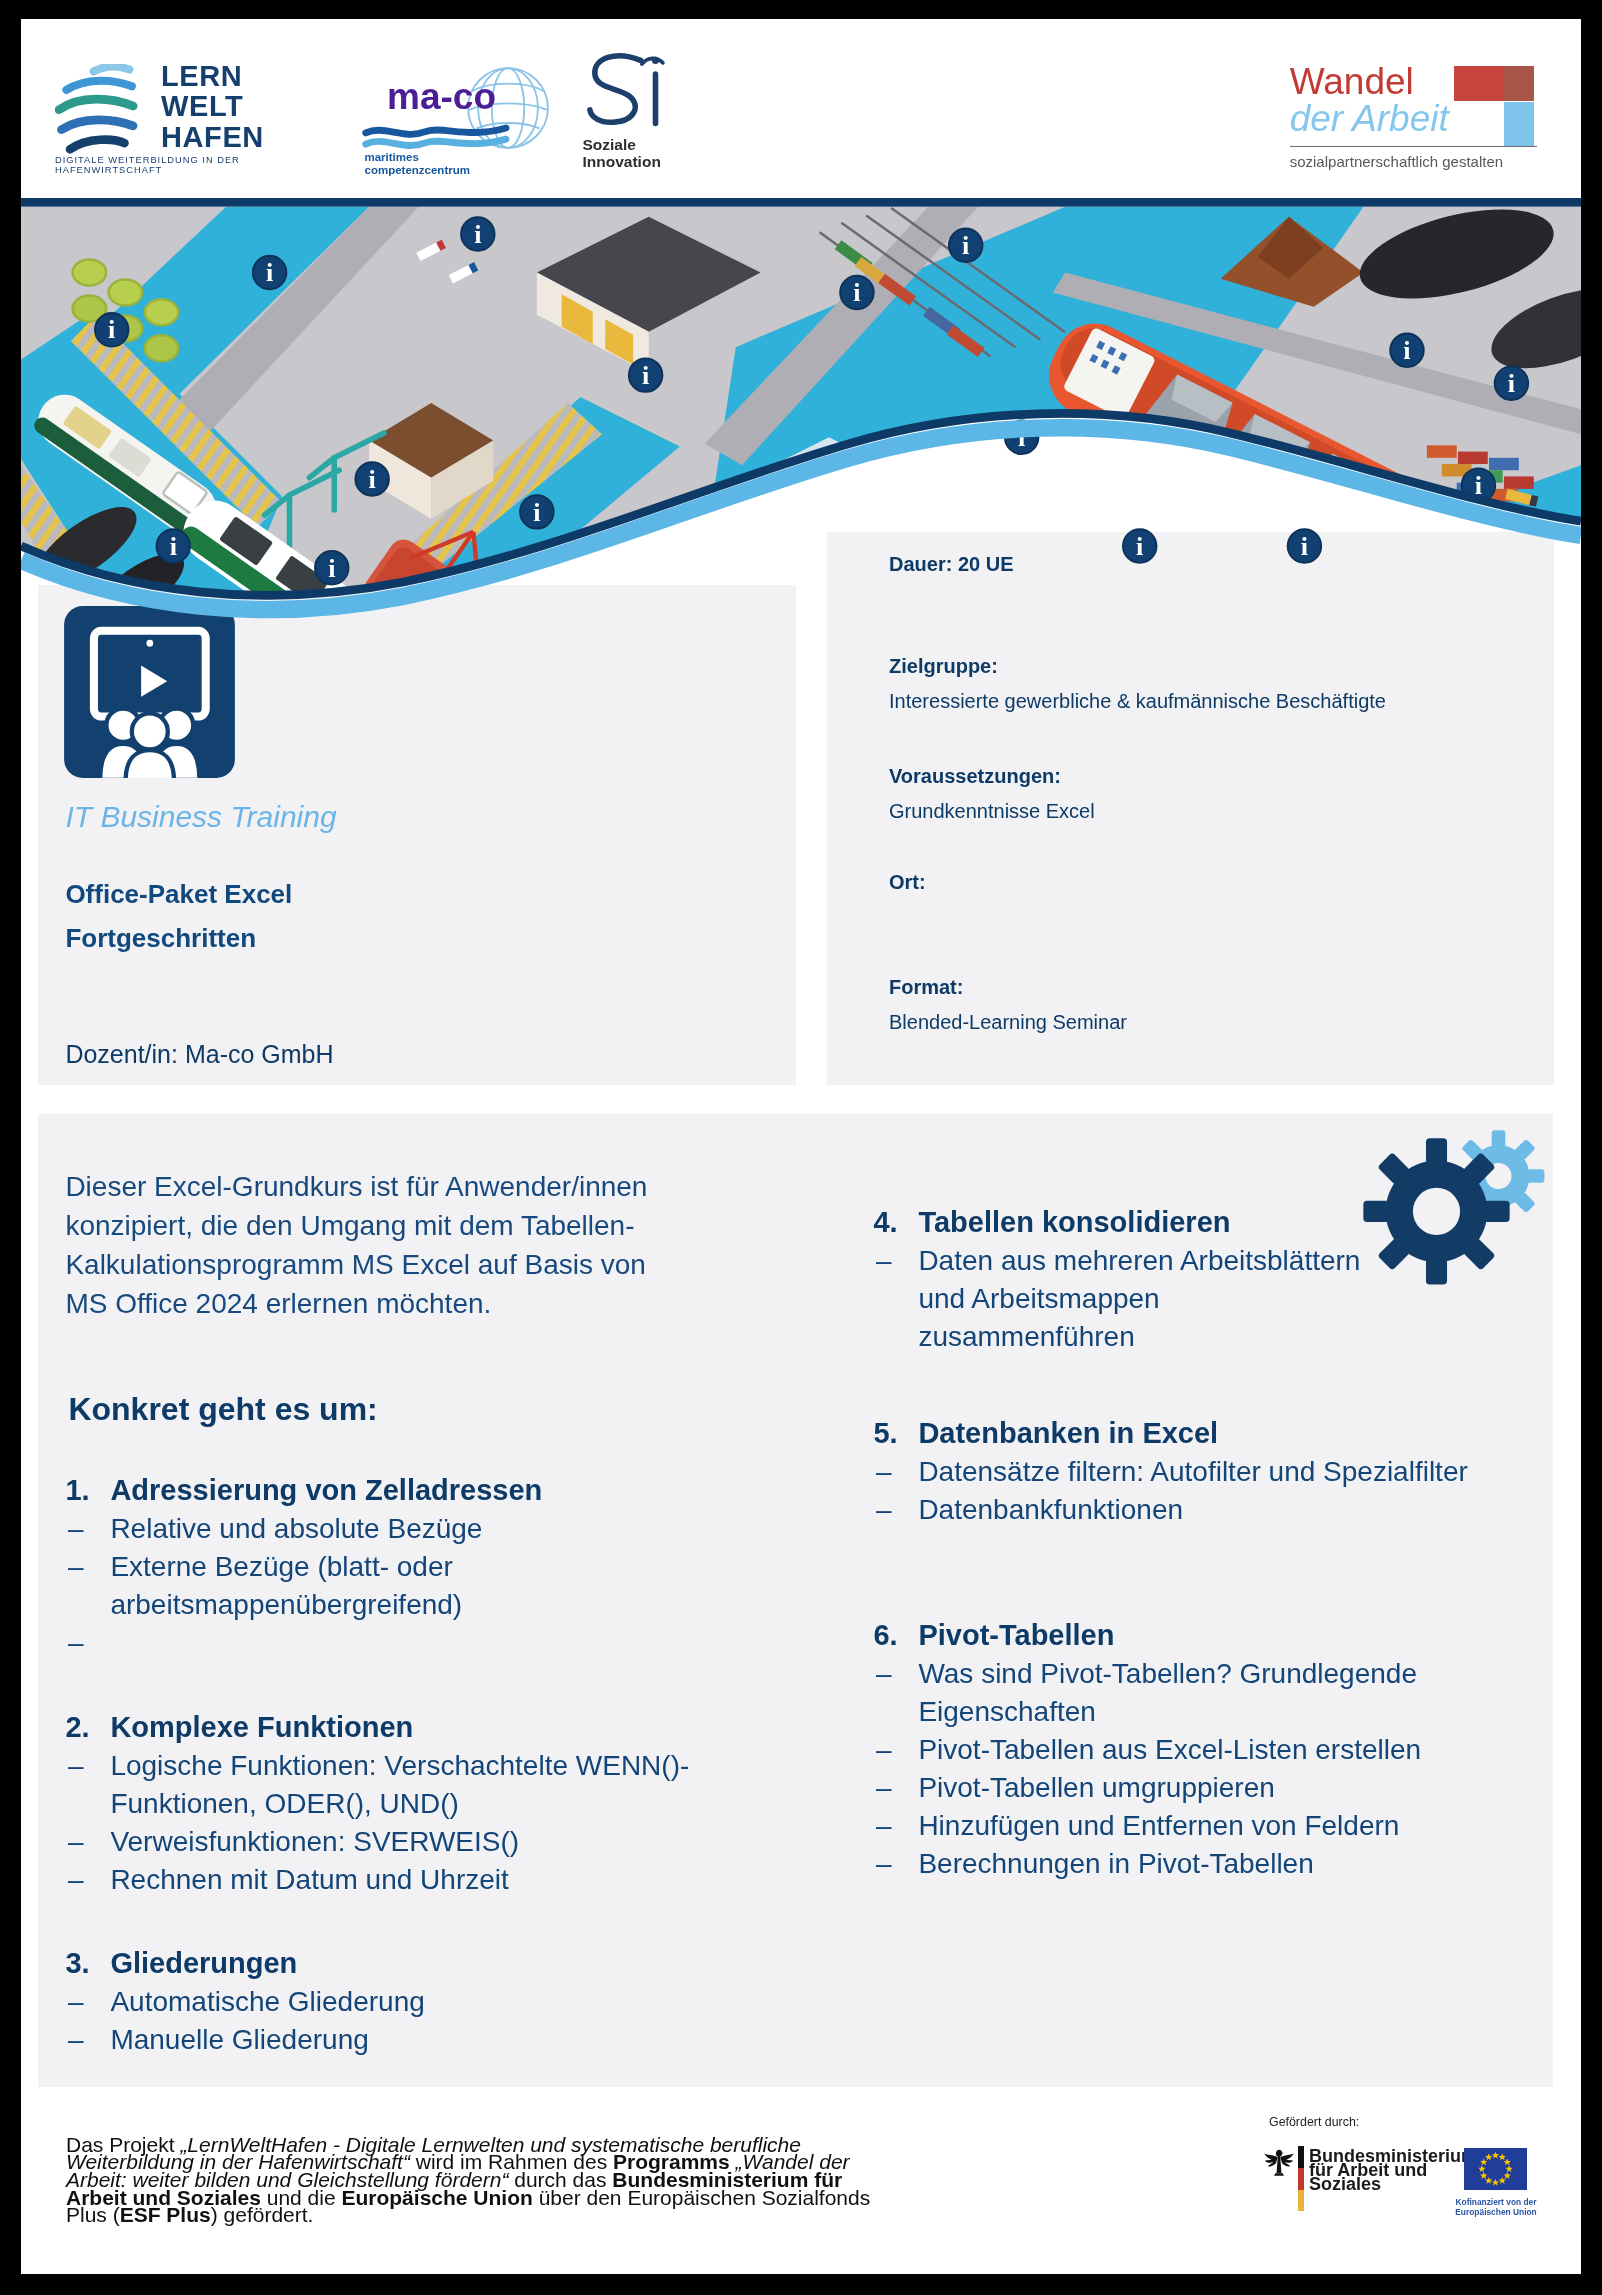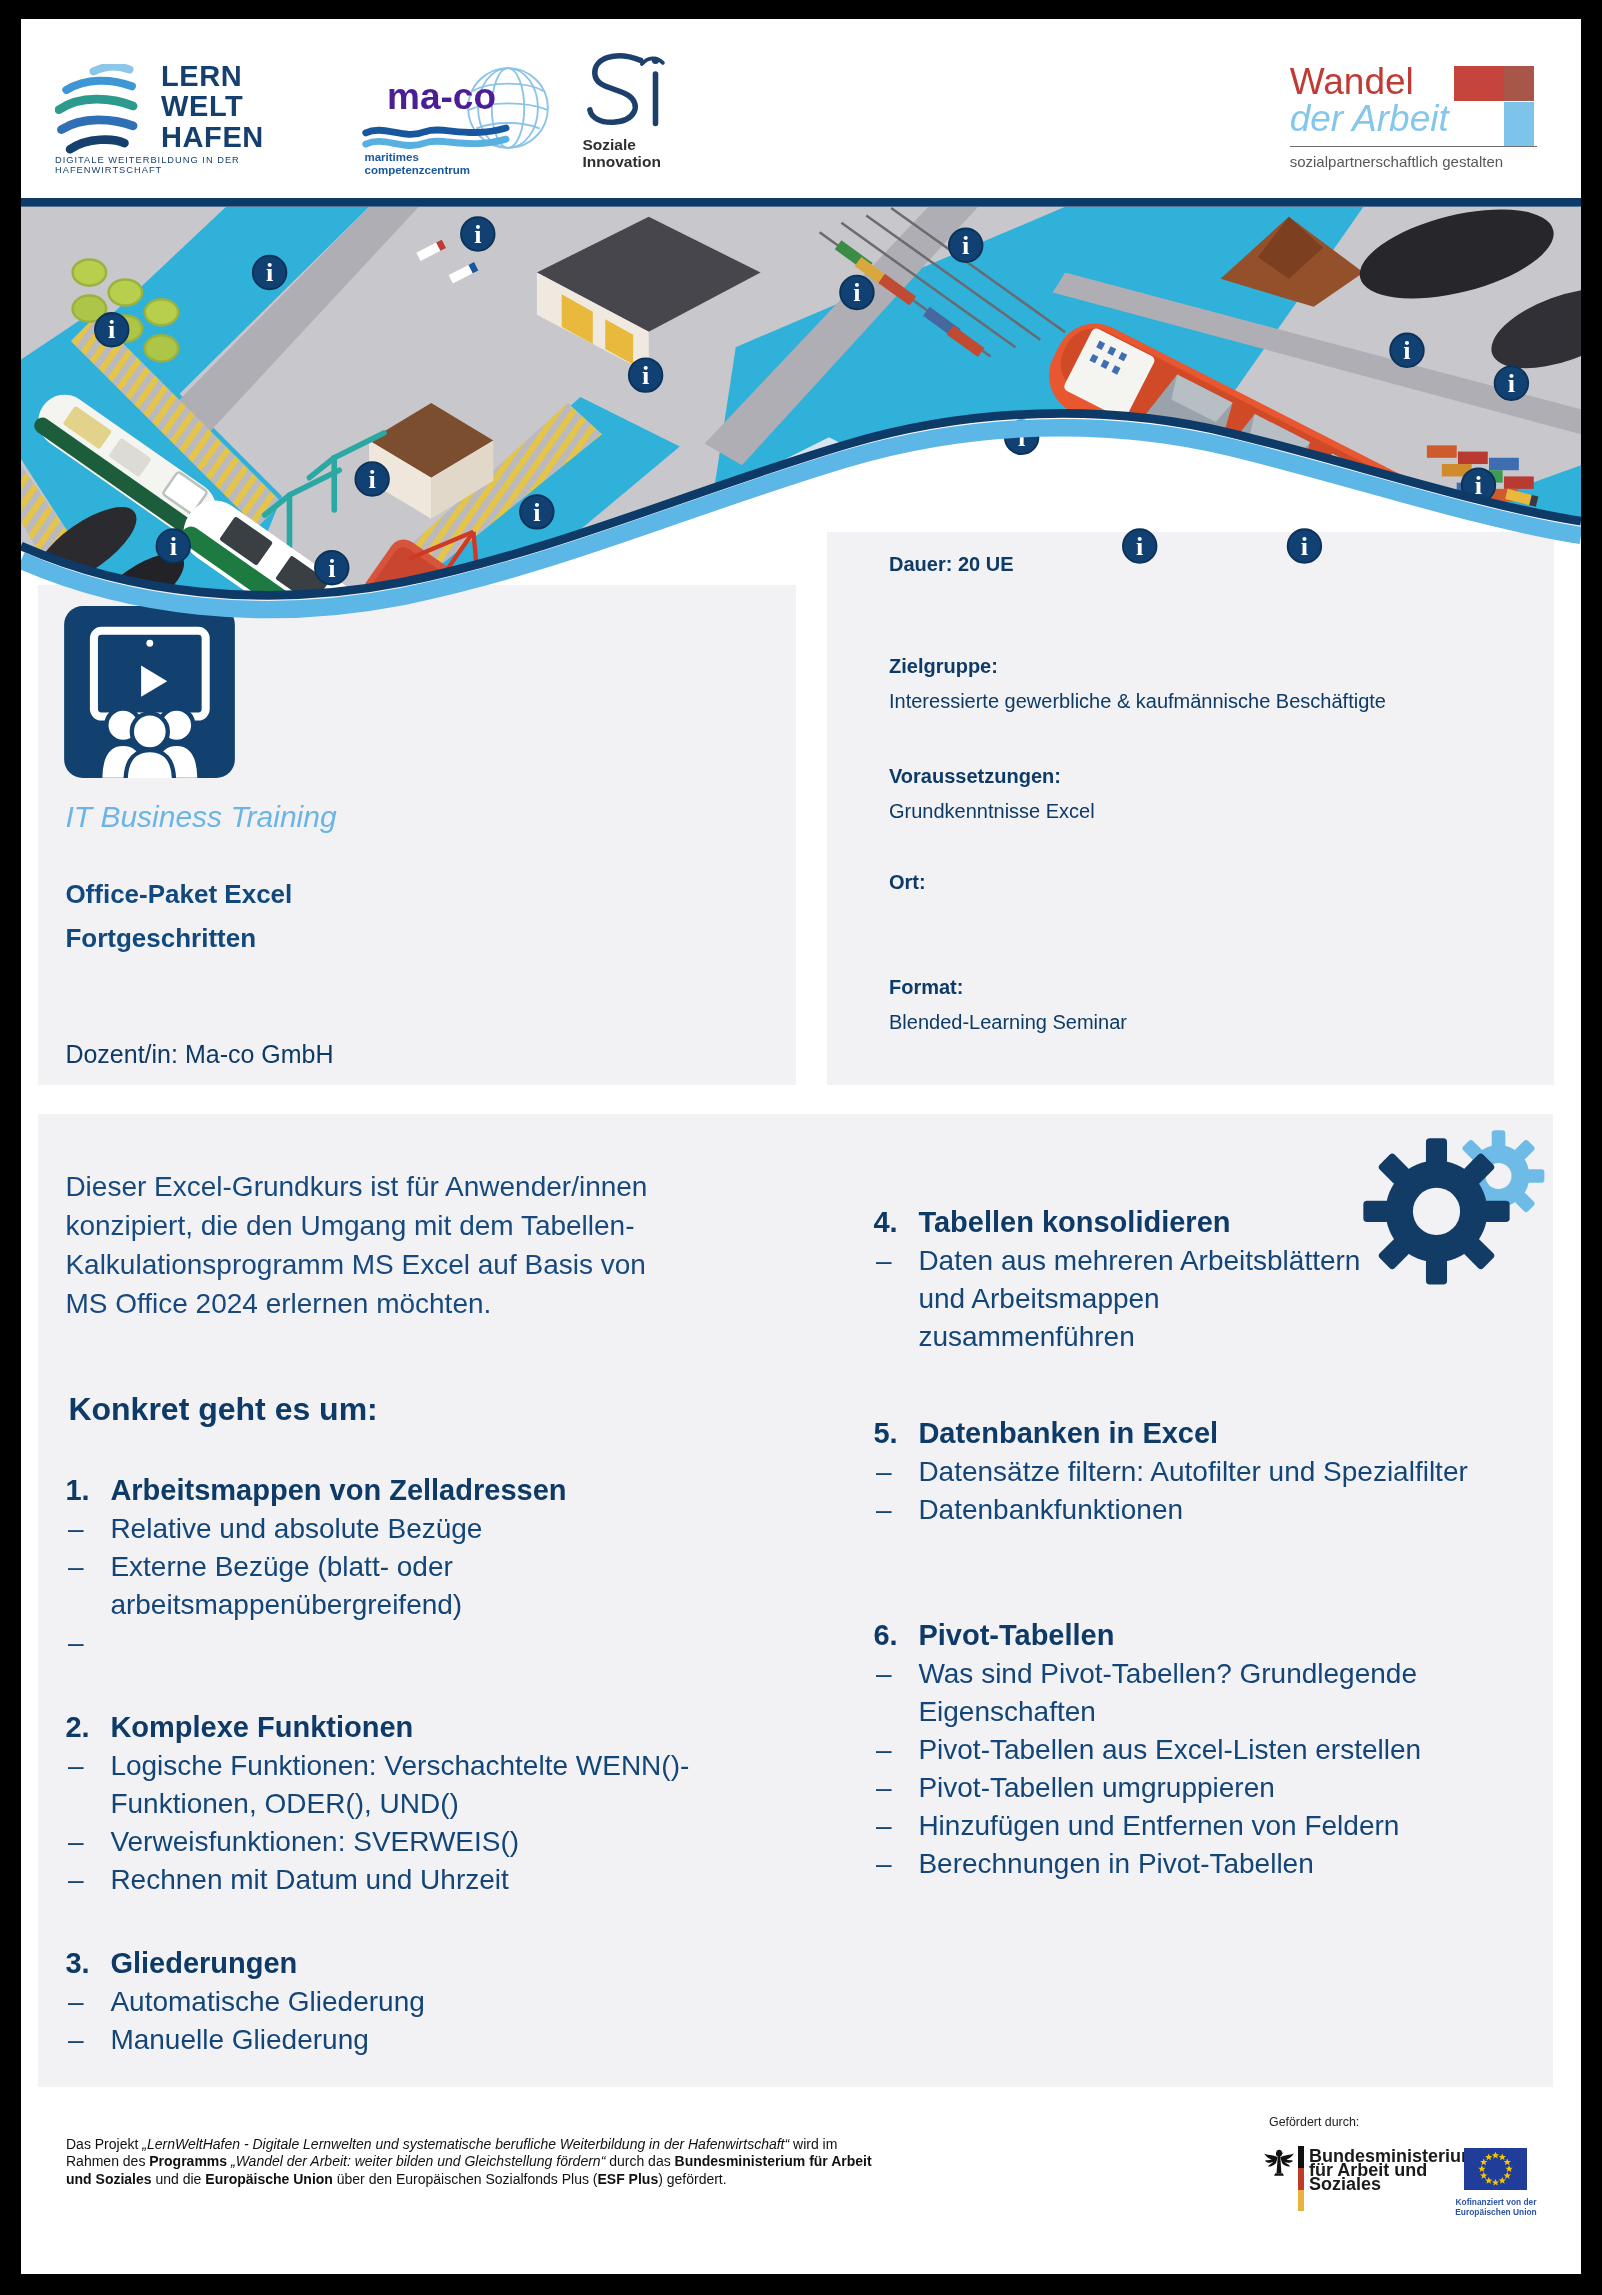--- a/index.html
+++ b/index.html
@@ -65,21 +65,21 @@
   .sec-num{width:45px;flex:0 0 45px;}
   .sec-items{margin-top:0px;}
   .item{display:flex;font-size:28px;line-height:38px;}
   .dash{width:45px;flex:0 0 45px;padding-left:2.5px;color:#134578;}
   .itext{flex:1;}
   #sec4 .itext{max-width:454px;}
   #sec1 .itext,#sec2 .itext,#sec3 .itext{max-width:597px;}
   .gears{position:absolute;left:1321px;top:9.3px;}
 
   
-  .footer-text{position:absolute;left:45px;top:2117px;width:820px;font-size:14px;line-height:17.7px;color:#101010;}
+  .footer-text{position:absolute;left:45px;top:2117px;width:820px;font-size:21px;line-height:17.7px;color:#101010;}
   .footer-text .b{font-weight:700;}
   .footer-text .i{font-style:italic;}
   .funding-label{position:absolute;left:1248px;top:2096px;font-size:12.4px;color:#222;}
   .bmas{position:absolute;left:1242px;top:2127px;width:180px;height:87px;}
   .bmas-stripe{position:absolute;left:35px;top:0;width:5.6px;height:65px;}
   .bmas-stripe div{width:5.6px;}
   .bmas-text{position:absolute;left:46px;top:3.7px;font-size:18px;font-weight:600;line-height:14px;color:#1a1a1a;}
   .eu{position:absolute;left:1443px;top:2129px;}
   .eu-caption{position:absolute;left:1406px;top:2178px;width:138px;text-align:center;
               font-size:8.4px;font-weight:700;line-height:10px;color:#2b55a5;}
@@ -197,21 +197,21 @@
         </div>
   </div>
 
   <div class="panel" id="panel-lower">
     <div class="intro">Dieser Excel-Grundkurs ist für Anwender/innen konzipiert, die den Umgang mit dem Tabellen-Kalkulationsprogramm MS Excel auf Basis von MS Office 2024 erlernen möchten.</div>
     <div class="agenda-heading">Konkret geht es um:</div>
 
     <div class="section" id="sec1">
       <div class="sec-title">
             <span class="sec-num">1.</span>
-            <span>Arbeitsmappen von Zelladressen</span>
+            <span>Adressierung von Zelladressen</span>
           </div>
       <div class="sec-items">
             <div class="item">
               <span class="dash">–</span>
               <span class="itext">Relative und absolute Bezüge</span>
             </div>
             <div class="item">
               <span class="dash">–</span>
               <span class="itext">Externe Bezüge (blatt- oder arbeitsmappenübergreifend)</span>
             </div>

